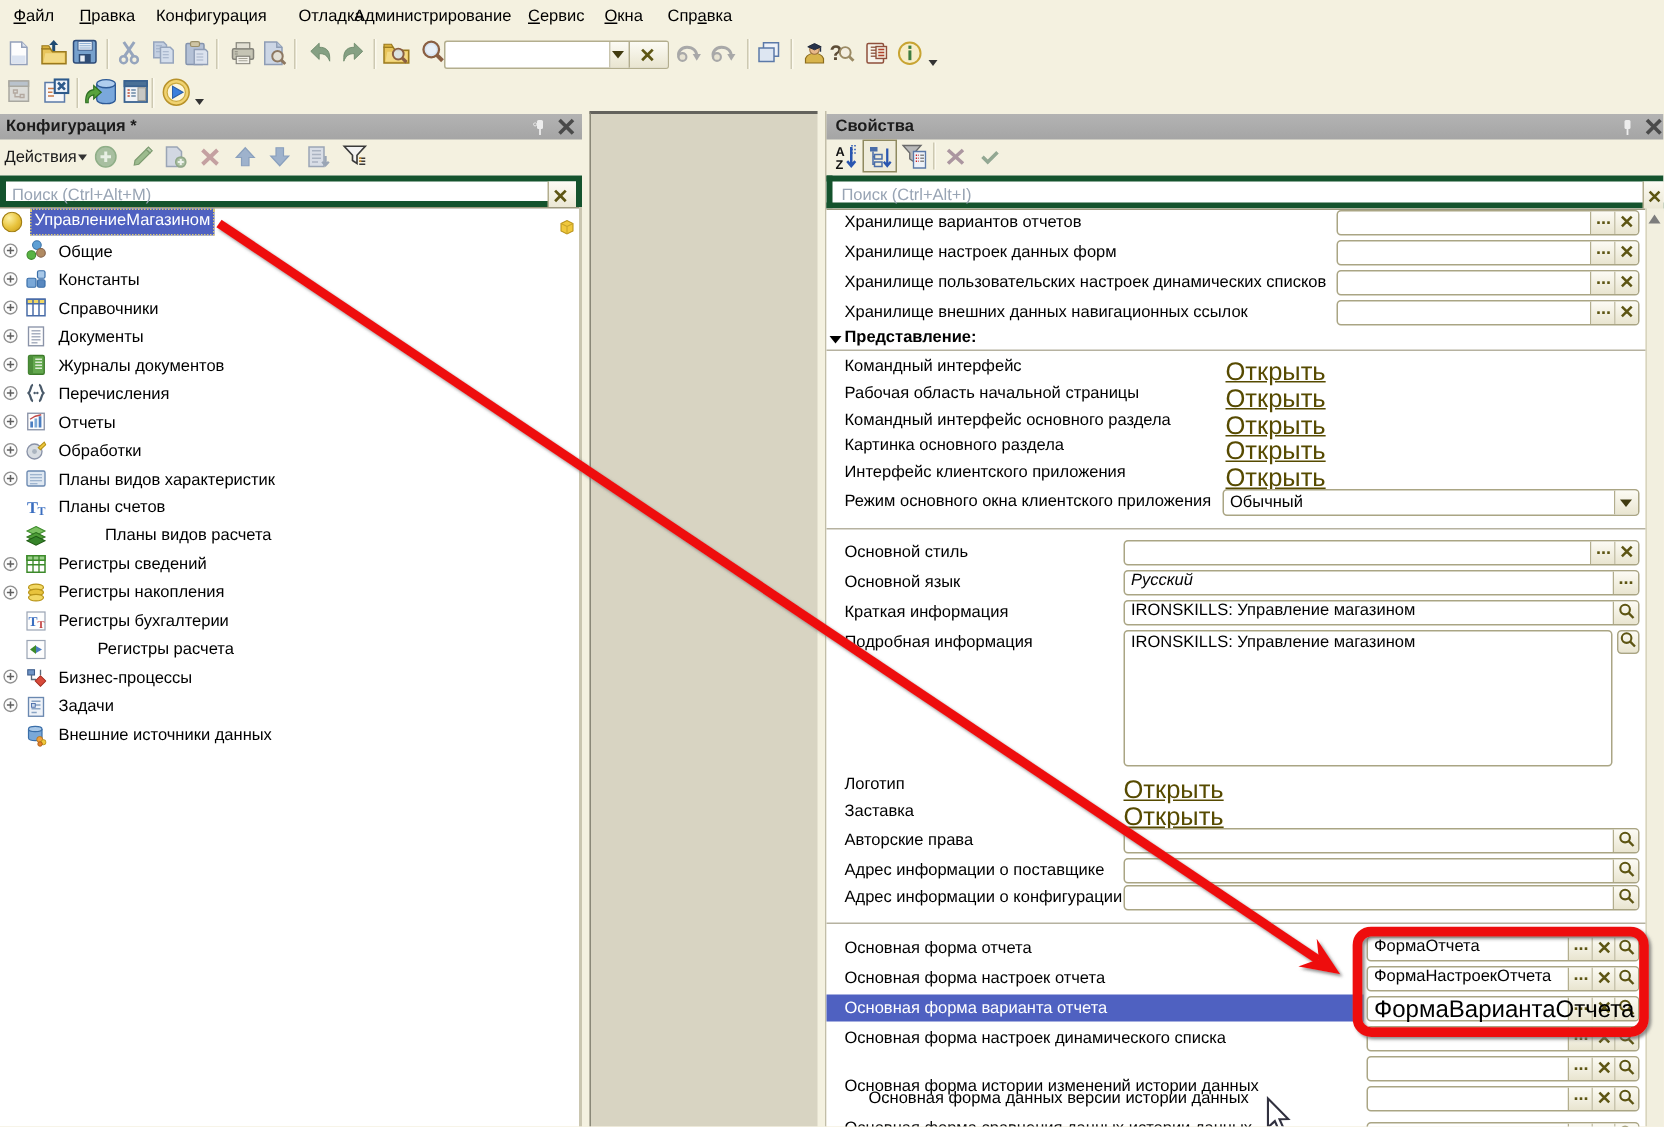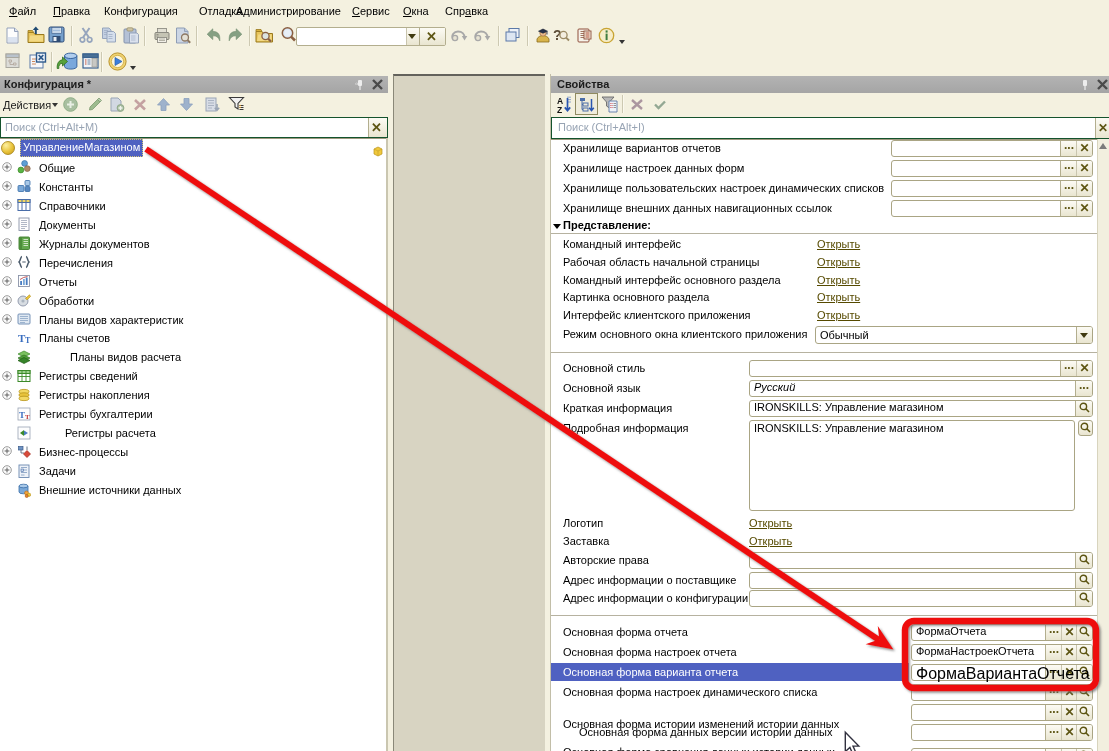--- a/index.html
+++ b/index.html
@@ -1,23 +1,23 @@
 <!DOCTYPE html>
 <html><head><meta charset="utf-8">
 <style>
 * { margin:0; padding:0; box-sizing:border-box; }
 html,body { width:1109px; height:751px; overflow:hidden; }
 body { position:relative; background:#f4f1e0; font-family:"Liberation Sans", sans-serif; font-size:11px; color:#000; }
 .abs { position:absolute; }
 .hdr { position:absolute; height:17px; background:linear-gradient(#b3b3b3,#a5a5a5); color:#1c1c1c; font-weight:bold; font-size:11px; line-height:17px; }
-.srch { position:absolute; background:#fff; border:1px solid #14532d; }
+.srch { position:absolute; background:#fff; border:4px solid #14532d; }
 .ph { color:#98a4b4; font-size:11px; }
 .inp { position:absolute; background:#fff; border:1px solid #aaa584; border-radius:3px; }
 .lbl { position:absolute; font-size:11px; white-space:nowrap; color:#000; }
-.lnk { position:absolute; font-size:11px; color:#564a00; text-decoration:underline; white-space:nowrap; }
+.lnk { position:absolute; font-size:17px; color:#564a00; text-decoration:underline; white-space:nowrap; }
 .sep { position:absolute; height:1px; background:#b6b2a0; }
 .btnface { background:linear-gradient(#fcfbf4,#e9e5d0); }
 .glyph { color:#5d5513; font-weight:bold; }
 .tbsep { position:absolute; width:1px; background:#cdc9b2; box-shadow:1px 0 0 #fbf9ee; }
 .trow { position:absolute; font-size:11px; white-space:nowrap; }
 svg { display:block; }
 </style></head>
 <body>
 <div class="abs" style="left:9px;top:5px;font-size:11px;"><u>Ф</u>айл</div>
 <div class="abs" style="left:53px;top:5px;font-size:11px;"><u>П</u>равка</div>

